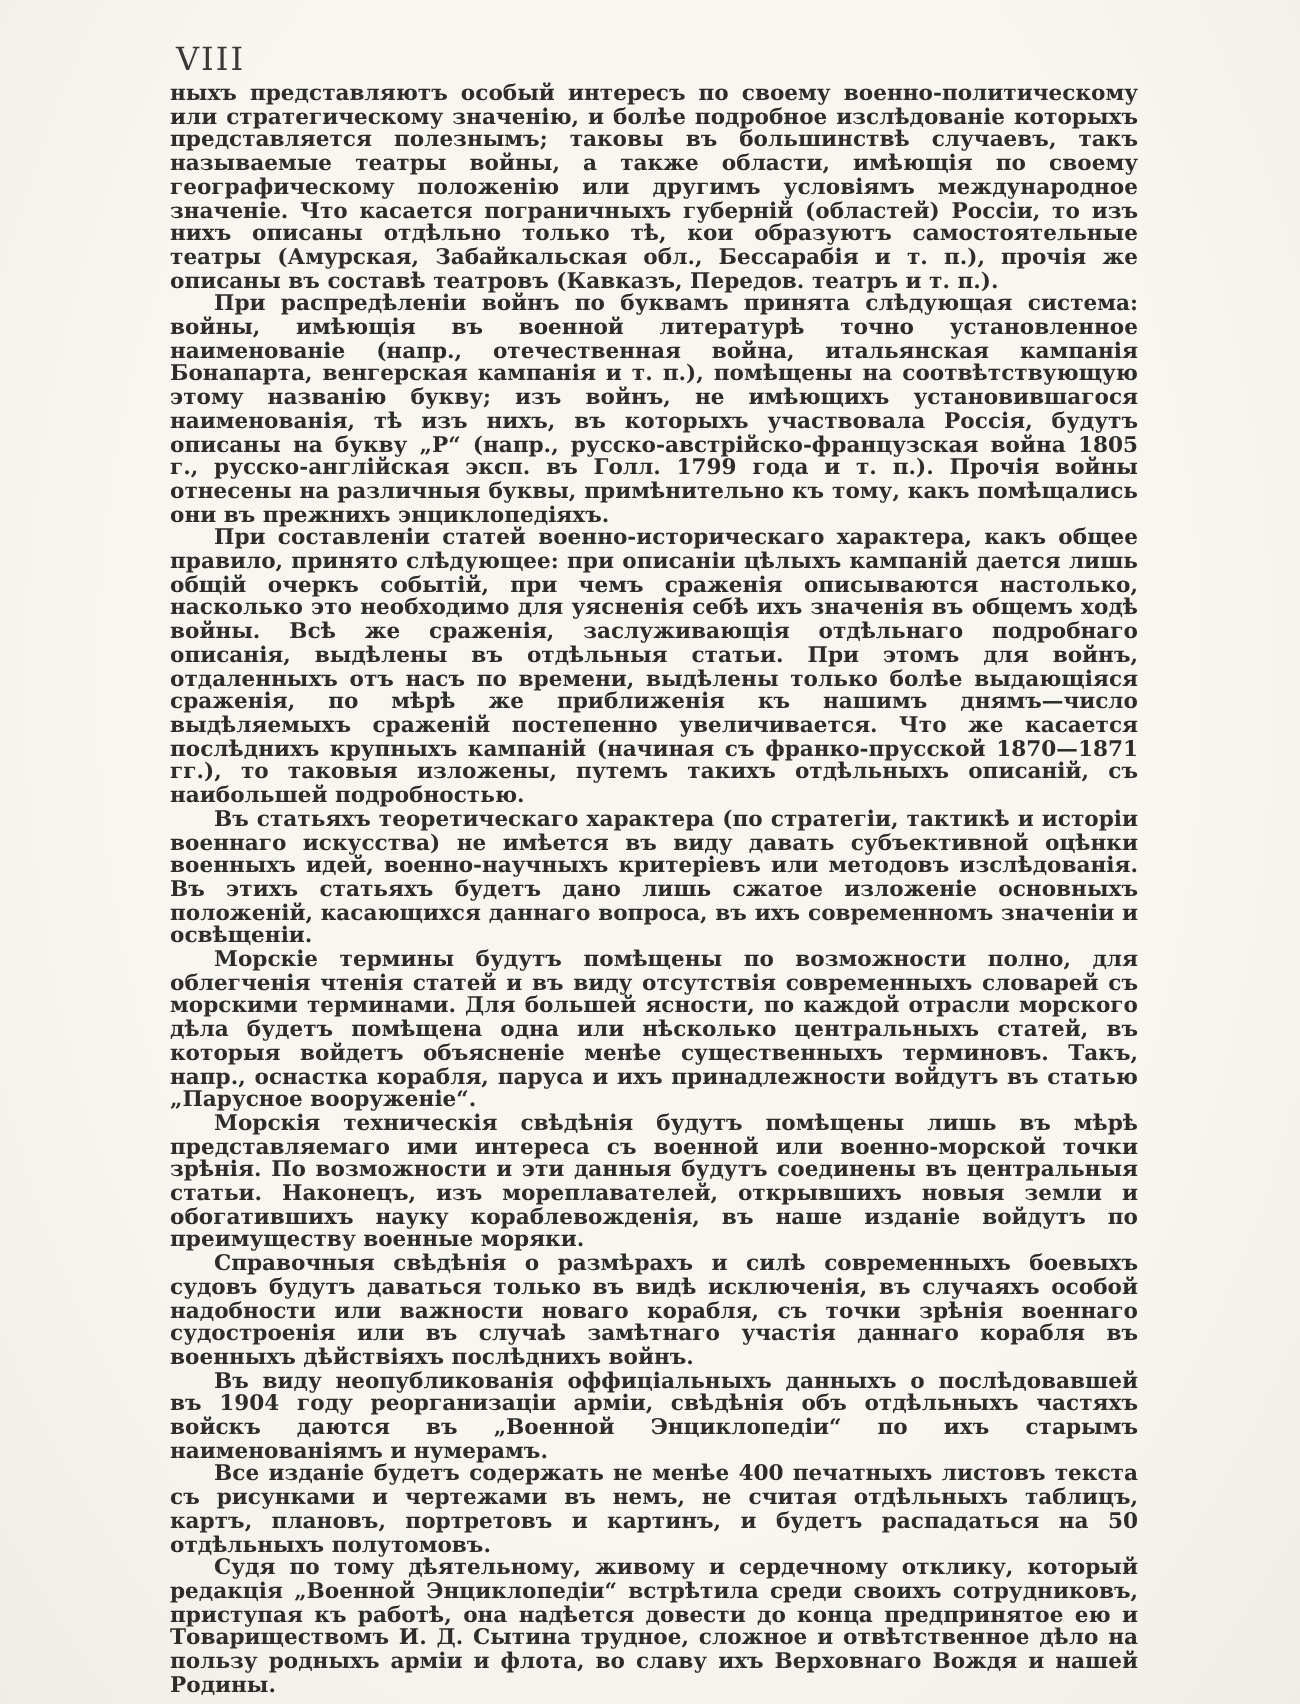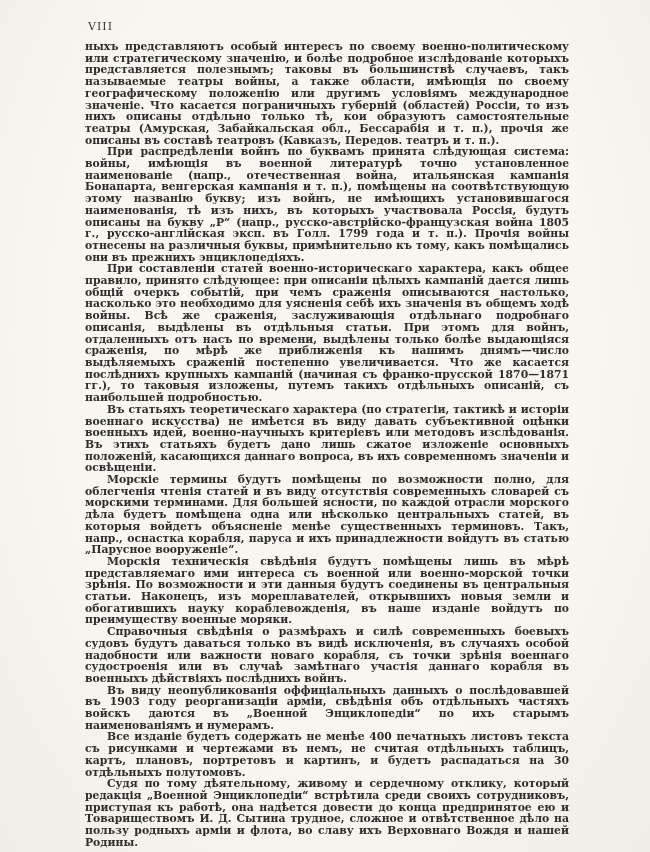--- a/index.html
+++ b/index.html
@@ -17,21 +17,21 @@
     background:
       radial-gradient(ellipse at 50% 40%, #f7f6f1 60%, #efede6 100%);
     box-sizing: border-box;
     font-family: "DejaVu Serif", "Liberation Serif", serif;
     color: #2b2a27;
   }
   .page-number {
     position: absolute;
     top: 20px;
     left: 88px;
-    font-size: 11px;
+    font-size: 16px;
     letter-spacing: 1px;
     color: #3a3935;
   }
   .text-block {
     position: absolute;
     top: 41px;
     left: 85px;
     width: 484px;
     text-align: justify;
     font-size: 10.8px;
@@ -61,18 +61,18 @@
   <div class="page-number">VIII</div>
 
   <div class="text-block">
     <p class="no-indent">ныхъ представляютъ особый интересъ по своему военно-политическому или стратегическому значенію, и болѣе подробное изслѣдованіе которыхъ представляется полезнымъ; таковы въ большинствѣ случаевъ, такъ называемые театры войны, а также области, имѣющія по своему географическому положенію или другимъ условіямъ международное значеніе. Что касается пограничныхъ губерній (областей) Россіи, то изъ нихъ описаны отдѣльно только тѣ, кои образуютъ самостоятельные театры (Амурская, Забайкальская обл., Бессарабія и т. п.), прочія же описаны въ составѣ театровъ (Кавказъ, Передов. театръ и т. п.).</p>
     <p>При распредѣленіи войнъ по буквамъ принята слѣдующая система: войны, имѣющія въ военной литературѣ точно установленное наименованіе (напр., отечественная война, итальянская кампанія Бонапарта, венгерская кампанія и т. п.), помѣщены на соотвѣтствующую этому названію букву; изъ войнъ, не имѣющихъ установившагося наименованія, тѣ изъ нихъ, въ которыхъ участвовала Россія, будутъ описаны на букву „Р“ (напр., русско-австрійско-французская война 1805 г., русско-англійская эксп. въ Голл. 1799 года и т. п.). Прочія войны отнесены на различныя буквы, примѣнительно къ тому, какъ помѣщались они въ прежнихъ энциклопедіяхъ.</p>
     <p>При составленіи статей военно-историческаго характера, какъ общее правило, принято слѣдующее: при описаніи цѣлыхъ кампаній дается лишь общій очеркъ событій, при чемъ сраженія описываются настолько, насколько это необходимо для уясненія себѣ ихъ значенія въ общемъ ходѣ войны. Всѣ же сраженія, заслуживающія отдѣльнаго подробнаго описанія, выдѣлены въ отдѣльныя статьи. При этомъ для войнъ, отдаленныхъ отъ насъ по времени, выдѣлены только болѣе выдающіяся сраженія, по мѣрѣ же приближенія къ нашимъ днямъ—число выдѣляемыхъ сраженій постепенно увеличивается. Что же касается послѣднихъ крупныхъ кампаній (начиная съ франко-прусской 1870—1871 гг.), то таковыя изложены, путемъ такихъ отдѣльныхъ описаній, съ наибольшей подробностью.</p>
     <p>Въ статьяхъ теоретическаго характера (по стратегіи, тактикѣ и исторіи военнаго искусства) не имѣется въ виду давать субъективной оцѣнки военныхъ идей, военно-научныхъ критеріевъ или методовъ изслѣдованія. Въ этихъ статьяхъ будетъ дано лишь сжатое изложеніе основныхъ положеній, касающихся даннаго вопроса, въ ихъ современномъ значеніи и освѣщеніи.</p>
     <p>Морскіе термины будутъ помѣщены по возможности полно, для облегченія чтенія статей и въ виду отсутствія современныхъ словарей съ морскими терминами. Для большей ясности, по каждой отрасли морского дѣла будетъ помѣщена одна или нѣсколько центральныхъ статей, въ которыя войдетъ объясненіе менѣе существенныхъ терминовъ. Такъ, напр., оснастка корабля, паруса и ихъ принадлежности войдутъ въ статью „Парусное вооруженіе“.</p>
     <p>Морскія техническія свѣдѣнія будутъ помѣщены лишь въ мѣрѣ представляемаго ими интереса съ военной или военно-морской точки зрѣнія. По возможности и эти данныя будутъ соединены въ центральныя статьи. Наконецъ, изъ мореплавателей, открывшихъ новыя земли и обогатившихъ науку кораблевожденія, въ наше изданіе войдутъ по преимуществу военные моряки.</p>
     <p>Справочныя свѣдѣнія о размѣрахъ и силѣ современныхъ боевыхъ судовъ будутъ даваться только въ видѣ исключенія, въ случаяхъ особой надобности или важности новаго корабля, съ точки зрѣнія военнаго судостроенія или въ случаѣ замѣтнаго участія даннаго корабля въ военныхъ дѣйствіяхъ послѣднихъ войнъ.</p>
-    <p>Въ виду неопубликованія оффиціальныхъ данныхъ о послѣдовавшей въ 1903 году реорганизаціи арміи, свѣдѣнія объ отдѣльныхъ частяхъ войскъ даются въ „Военной Энциклопедіи“ по ихъ старымъ наименованіямъ и нумерамъ.</p>
-    <p>Все изданіе будетъ содержать не менѣе 400 печатныхъ листовъ текста съ рисунками и чертежами въ немъ, не считая отдѣльныхъ таблицъ, картъ, плановъ, портретовъ и картинъ, и будетъ распадаться на 30 отдѣльныхъ полутомовъ.</p>
+    <p>Въ виду неопубликованія оффиціальныхъ данныхъ о послѣдовавшей въ 1904 году реорганизаціи арміи, свѣдѣнія объ отдѣльныхъ частяхъ войскъ даются въ „Военной Энциклопедіи“ по ихъ старымъ наименованіямъ и нумерамъ.</p>
+    <p>Все изданіе будетъ содержать не менѣе 400 печатныхъ листовъ текста съ рисунками и чертежами въ немъ, не считая отдѣльныхъ таблицъ, картъ, плановъ, портретовъ и картинъ, и будетъ распадаться на 50 отдѣльныхъ полутомовъ.</p>
     <p>Судя по тому дѣятельному, живому и сердечному отклику, который редакція „Военной Энциклопедіи“ встрѣтила среди своихъ сотрудниковъ, приступая къ работѣ, она надѣется довести до конца предпринятое ею и Товариществомъ И. Д. Сытина трудное, сложное и отвѣтственное дѣло на пользу родныхъ арміи и флота, во славу ихъ Верховнаго Вождя и нашей Родины.</p>
     <div class="end-divider"></div>
   </div>
 </div>
 
 </body></html>

